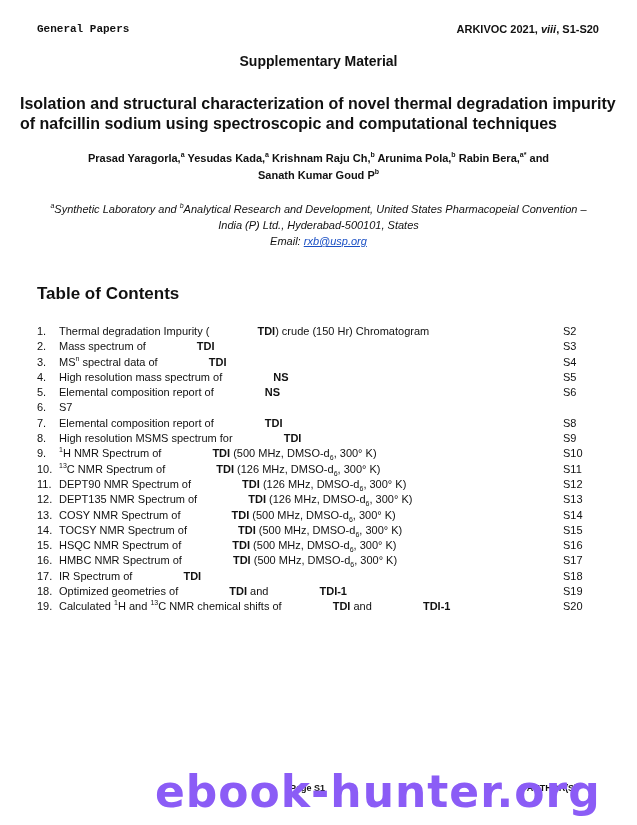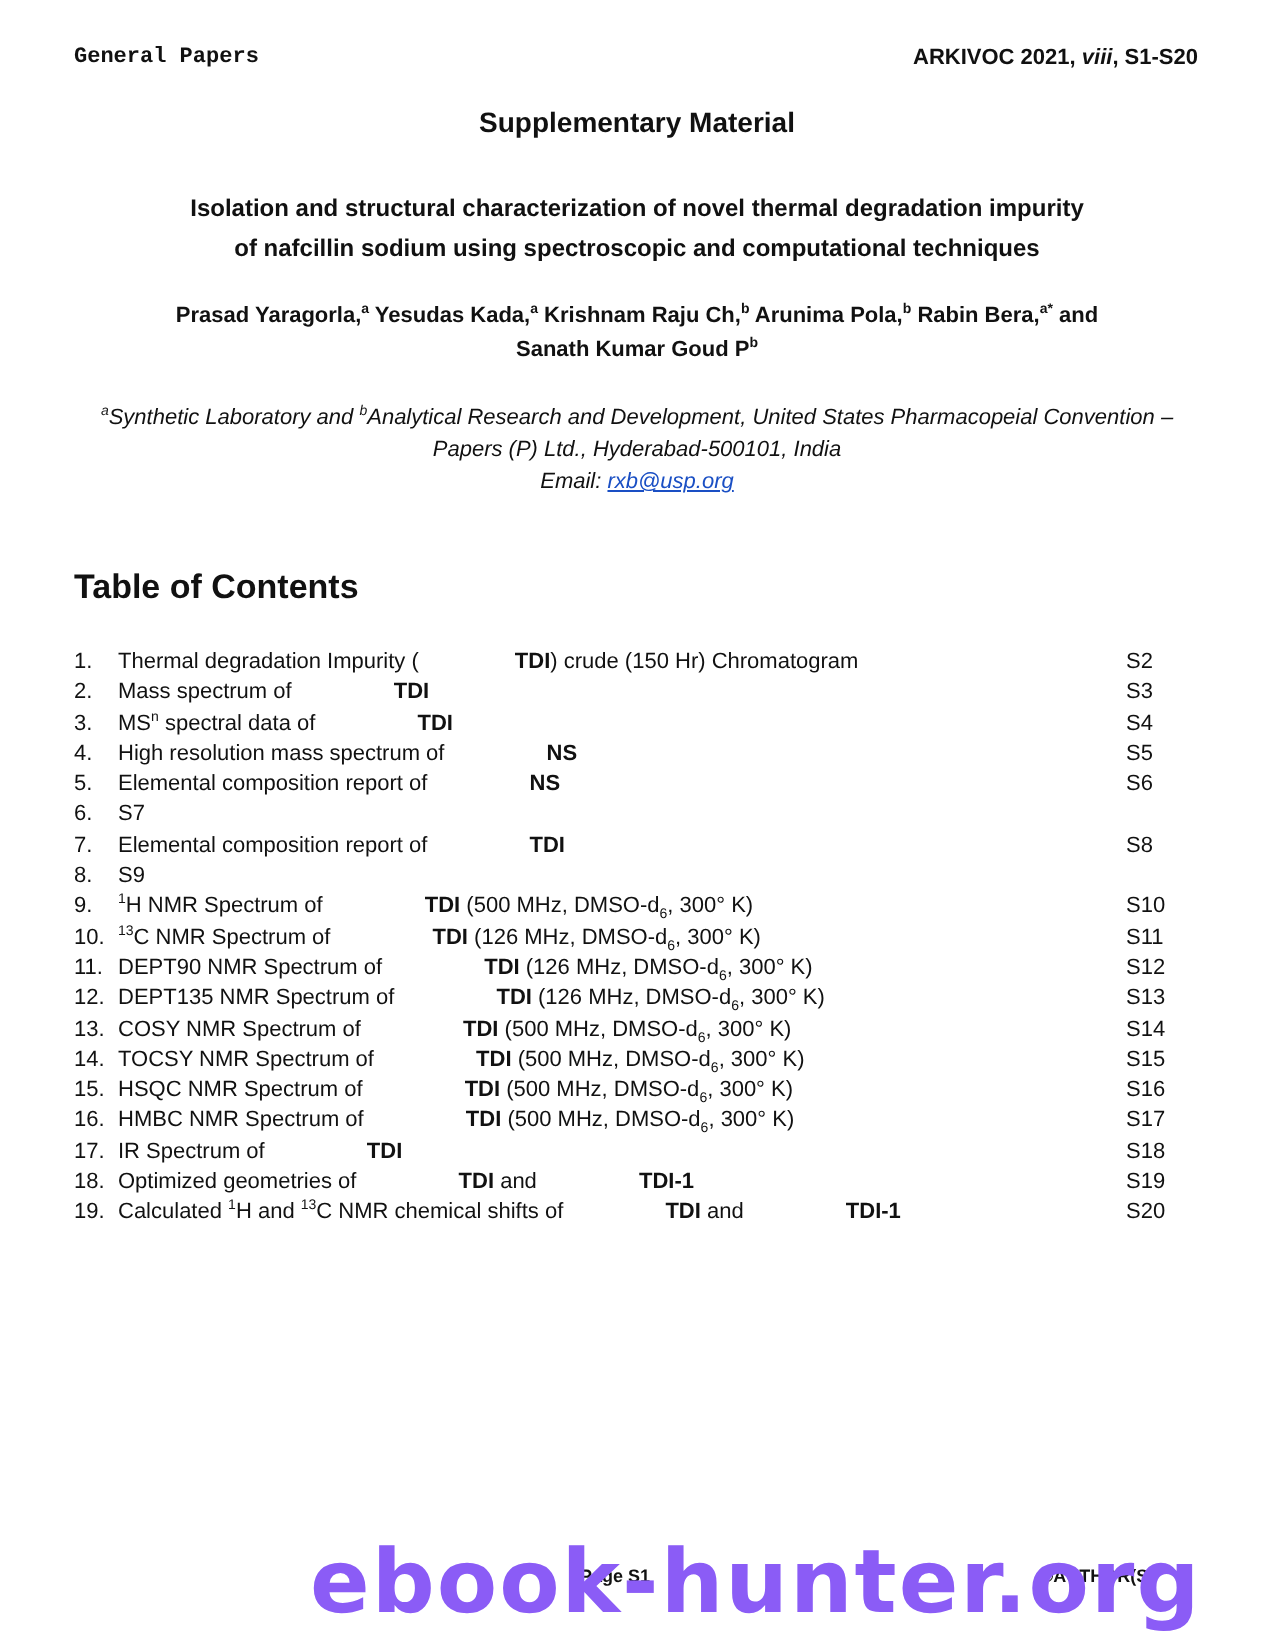--- a/index.html
+++ b/index.html
@@ -5,21 +5,21 @@
   html, body { margin: 0; padding: 0; background: #ffffff; }
   body {
     width: 637px; height: 825px; position: relative; overflow: hidden;
     font-family: "Liberation Sans", sans-serif; color: #111;
   }
   .hdr { position: absolute; top: 23px; font-size: 11px; font-weight: bold; }
   .hdr-left { left: 37px; font-family: Liberation Mono, monospace; }
   .hdr-right { right: 38px; }
   .hdr-right i { font-style: italic; }
   .supp { position: absolute; top: 53px; left: 0; width: 637px; text-align: center; font-size: 14px; font-weight: bold; }
-  .title { position: absolute; top: 94px; left: 20px; width: 597px; text-align: center; font-size: 12px; font-weight: bold; line-height: 20px; }
+  .title { position: absolute; top: 94px; left: 20px; width: 597px; font-size: 16px; font-weight: bold; line-height: 20px; }
   .authors { position: absolute; top: 150px; left: 20px; width: 597px; text-align: center; font-size: 11px; font-weight: bold; line-height: 17px; }
   sup { font-size: 7px; vertical-align: super; line-height: 0; }
   sub { font-size: 7px; vertical-align: sub; line-height: 0; }
   .affil { position: absolute; top: 201px; left: 20px; width: 597px; text-align: center; font-size: 11px; font-style: italic; line-height: 16px; }
   .affil a { color: #1a4fc4; text-decoration: underline; }
   .toc-title { position: absolute; top: 284px; left: 37px; font-size: 17px; font-weight: bold; }
   .toc { position: absolute; top: 324px; left: 37px; width: 562px; font-size: 11px; }
   .toc-row { display: flex; height: 15.3px; line-height: 15.3px; }
   .toc-num { width: 22px; }
   .toc-text { flex: 1; }
@@ -43,21 +43,21 @@
   <div>of nafcillin sodium using spectroscopic and computational techniques</div>
 </div>
 
 <div class="authors">
   <div id="authors-line1"><span>Prasad Yaragorla,</span><sup>a</sup><span> Yesudas Kada,</span><sup>a</sup><span> Krishnam Raju Ch,</span><sup>b</sup><span> Arunima Pola,</span><sup>b</sup><span>  Rabin Bera,</span><sup>a*</sup><span> and</span></div>
   <div><span>Sanath Kumar Goud P</span><sup>b</sup></div>
 </div>
 
 <div class="affil">
   <div><sup>a</sup><span>Synthetic Laboratory and </span><sup>b</sup><span>Analytical Research and Development, United States Pharmacopeial Convention –</span></div>
-  <div>Papers (P) Ltd., Hyderabad-500101, India</div>
+  <div>India (P) Ltd., Hyderabad-500101, States</div>
   <div><span>Email: </span><a>rxb@usp.org</a></div>
 </div>
 
 <div class="toc-title">Table of Contents</div>
 
 <div class="toc" id="toc">
     <div class="toc-row">
       <span class="toc-num">1.</span>
       <span class="toc-text">Thermal degradation Impurity (<b>TDI</b>) crude (150 Hr) Chromatogram</span>
       <span class="toc-page">S2</span>
@@ -86,20 +86,21 @@
       <span class="toc-num">6.</span>
       <span class="toc-page">S7</span>
     </div>
     <div class="toc-row">
       <span class="toc-num">7.</span>
       <span class="toc-text">Elemental composition report of <b>TDI</b></span>
       <span class="toc-page">S8</span>
     </div>
     <div class="toc-row">
       <span class="toc-num">8.</span>
+      <span class="toc-text">High resolution MSMS spectrum for <b>TDI</b></span>
       <span class="toc-page">S9</span>
     </div>
     <div class="toc-row">
       <span class="toc-num">9.</span>
       <span class="toc-text"><sup>1</sup>H NMR Spectrum of <b>TDI</b> (500 MHz, DMSO-d<sub>6</sub>, 300° K)</span>
       <span class="toc-page">S10</span>
     </div>
     <div class="toc-row">
       <span class="toc-num">10.</span>
       <span class="toc-text"><sup>13</sup>C NMR Spectrum of <b>TDI</b> (126 MHz, DMSO-d<sub>6</sub>, 300° K)</span>

